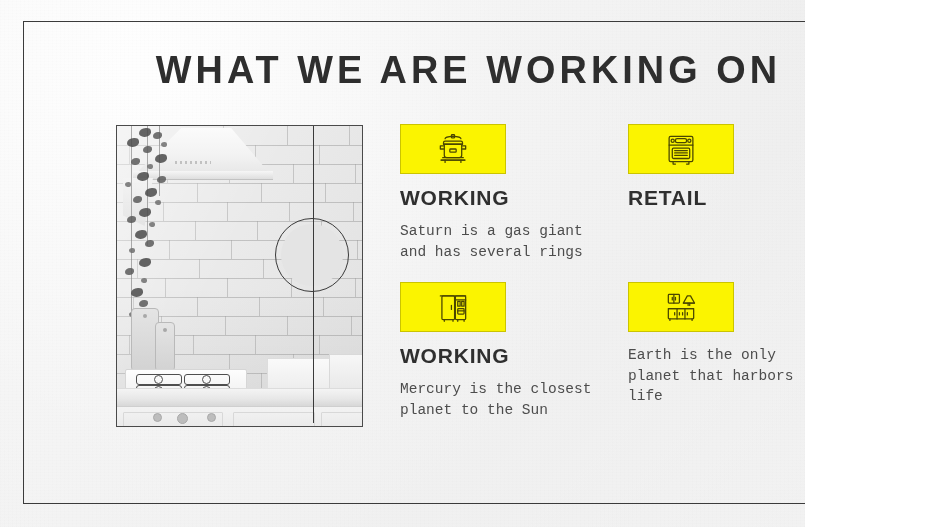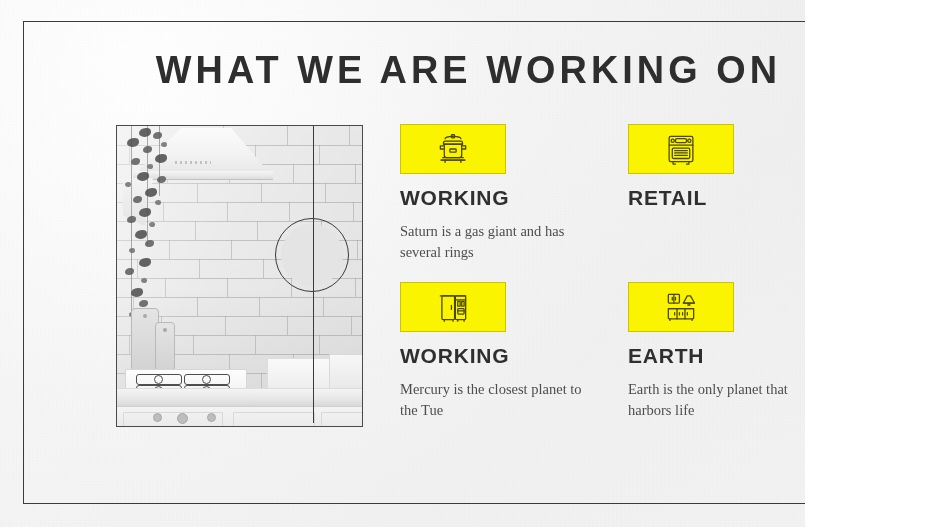--- a/index.html
+++ b/index.html
@@ -344,21 +344,21 @@
     letter-spacing: 0.8px;
     color: #2f2f2f;
     line-height: 1;
     font-family: "Liberation Sans", sans-serif;
   }
   .feat-desc {
     margin-top: 13px;
     font-size: 14.5px;
     line-height: 1.42;
     color: #4d4d4d;
-    font-family: Liberation Serif, serif;
+    font-family: Liberation Mono, monospace;
     max-width: 195px;
   }
 </style>
 </head>
 <body>
 
 <div class="slide">
 
   <div class="frame"></div>
 
@@ -582,39 +582,38 @@
             <path d="M27 15h13"></path>
             <rect x="30" y="17" width="3" height="6"></rect>
             <rect x="35" y="17" width="3" height="6"></rect>
             <rect x="30" y="26" width="8" height="7" rx="1"></rect>
             <path d="M30 29h8"></path>
             <path d="M13 40v2M24 40v2M30 40v2M38 40v2"></path>
           </svg>
         </span>
       </div>
       <div class="feat-title">WORKING</div>
-      <div class="feat-desc">Mercury is the closest planet to the Tue</div>
+      <div class="feat-desc">Mercury is the closest planet to the Sun</div>
     </div>
 
     <div class="feature c2 r2">
       <div class="icon-card">
         <span>
           <svg width="38" height="38" viewBox="0 0 48 48" fill="none" stroke="#4a4600" stroke-width="1.6" stroke-linecap="round" stroke-linejoin="round">
             <rect x="8" y="8" width="14" height="11" rx="1"></rect>
             <path d="M15 8v11"></path>
             <path d="M13 12v3M17 12v3"></path>
             <path d="M27 19l5-9h4l5 9z"></path>
             <path d="M27 19h14"></path>
             <path d="M33 19v3M35 19v3"></path>
             <rect x="8" y="26" width="32" height="13" rx="1"></rect>
             <path d="M8 26h32"></path>
             <path d="M19 26v13M29 26v13"></path>
             <path d="M16 31v3M22 31v3M26 31v3M32 31v3"></path>
             <path d="M10 39v2M38 39v2"></path>
           </svg>
         </span>
       </div>
-      <div class="feat-title">EARTH</div>
       <div class="feat-desc">Earth is the only planet that harbors life</div>
     </div>
 
   </div>
 </div>
 
 </body></html>

